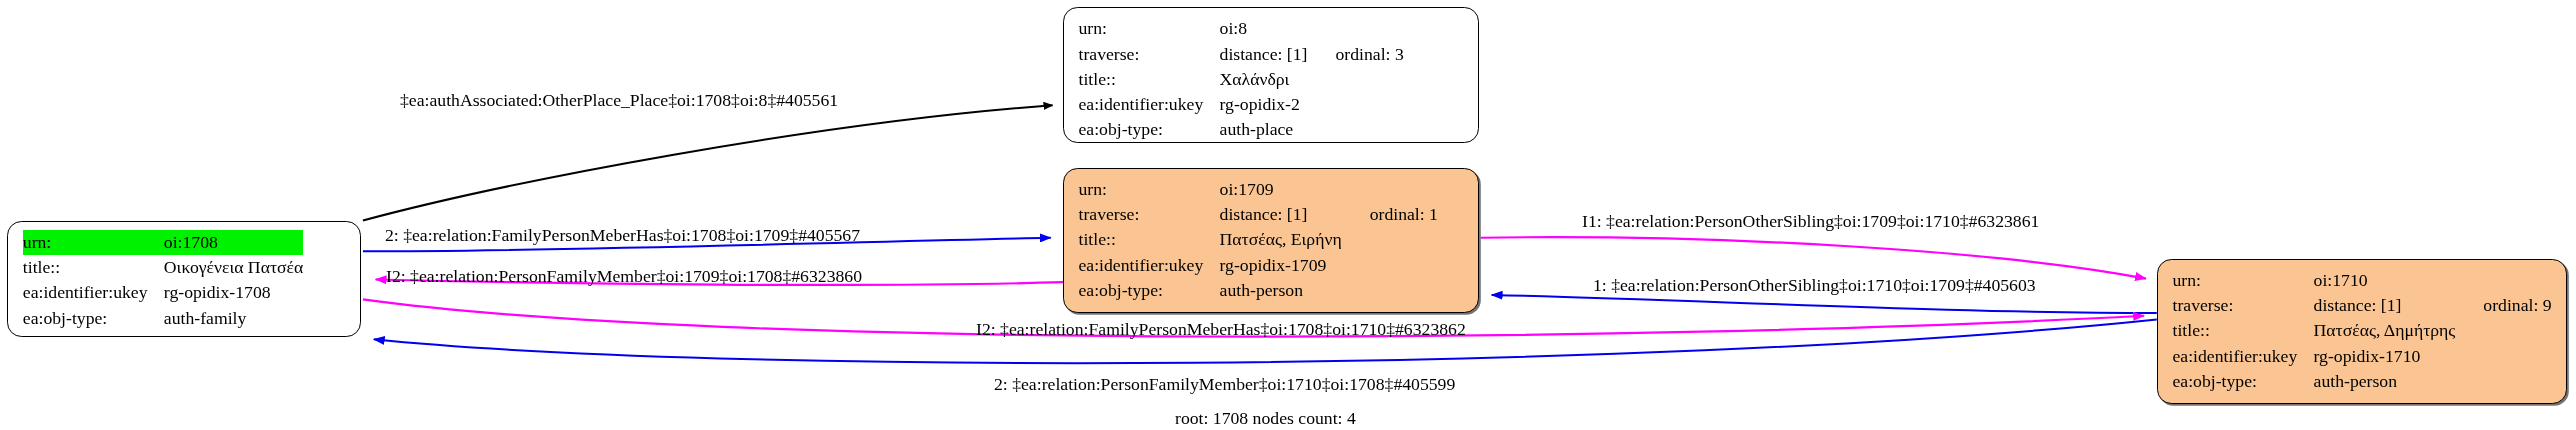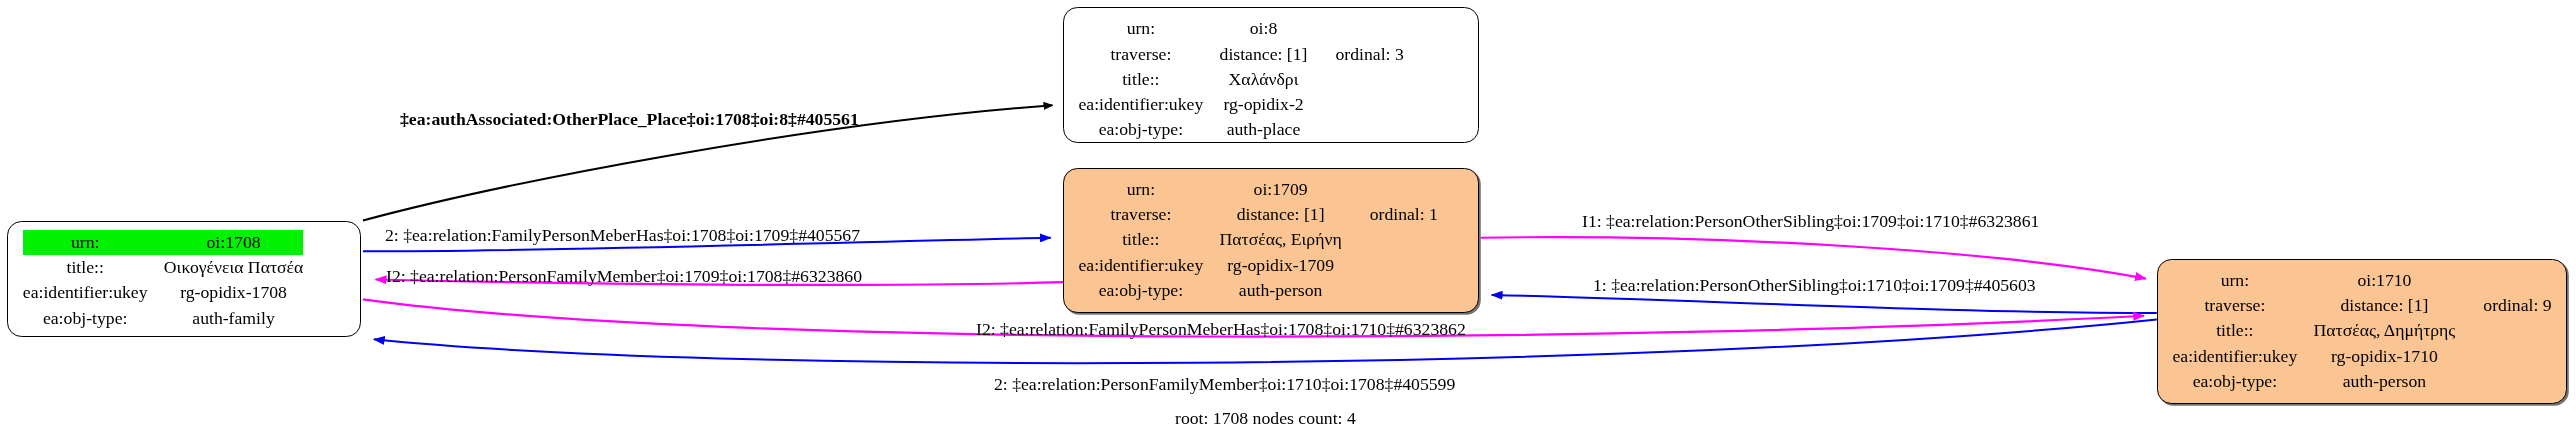--- a/index.html
+++ b/index.html
@@ -23,21 +23,20 @@
     height: 431px;
     pointer-events: none;
   }
   .node {
     position: absolute;
     box-sizing: border-box;
     border: 1.5px solid #000000;
     border-radius: 14.5px;
     background: #ffffff;
     padding: 8.2px 12.7px 8.2px 14.5px;
-    text-align: center;
   }
   .node.filled {
     background: #fac592;
     box-shadow: 1.8px 1.8px 0 rgba(0,0,0,0.55);
   }
   .node table {
     border-collapse: collapse;
     border-spacing: 0;
   }
   .node td {
@@ -213,21 +212,21 @@
       </tr>
       <tr>
         <td class="k">ea:obj-type:</td>
         <td class="v">auth-person</td>
         <td class="extra"></td>
       </tr>
     </tbody>
       </table>
   </div>
 
-  <div class="edge-label" style="left:400px; top:111px;font-weight:bold;">‡ea:authAssociated:OtherPlace_Place‡oi:1708‡oi:8‡#405561</div>
+  <div class="edge-label" style="left:400px; top:92px;">‡ea:authAssociated:OtherPlace_Place‡oi:1708‡oi:8‡#405561</div>
 
   <div class="edge-label" style="left:385px; top:227px;">2: ‡ea:relation:FamilyPersonMeberHas‡oi:1708‡oi:1709‡#405567</div>
 
   <div class="edge-label" style="left:386px; top:268px;">I2: ‡ea:relation:PersonFamilyMember‡oi:1709‡oi:1708‡#6323860</div>
 
   <div class="edge-label" style="left:1582px; top:213px;">I1: ‡ea:relation:PersonOtherSibling‡oi:1709‡oi:1710‡#6323861</div>
 
   <div class="edge-label" style="left:1593px; top:277px;">1: ‡ea:relation:PersonOtherSibling‡oi:1710‡oi:1709‡#405603</div>
 
   <div class="edge-label" style="left:976px; top:321px;">I2: ‡ea:relation:FamilyPersonMeberHas‡oi:1708‡oi:1710‡#6323862</div>

